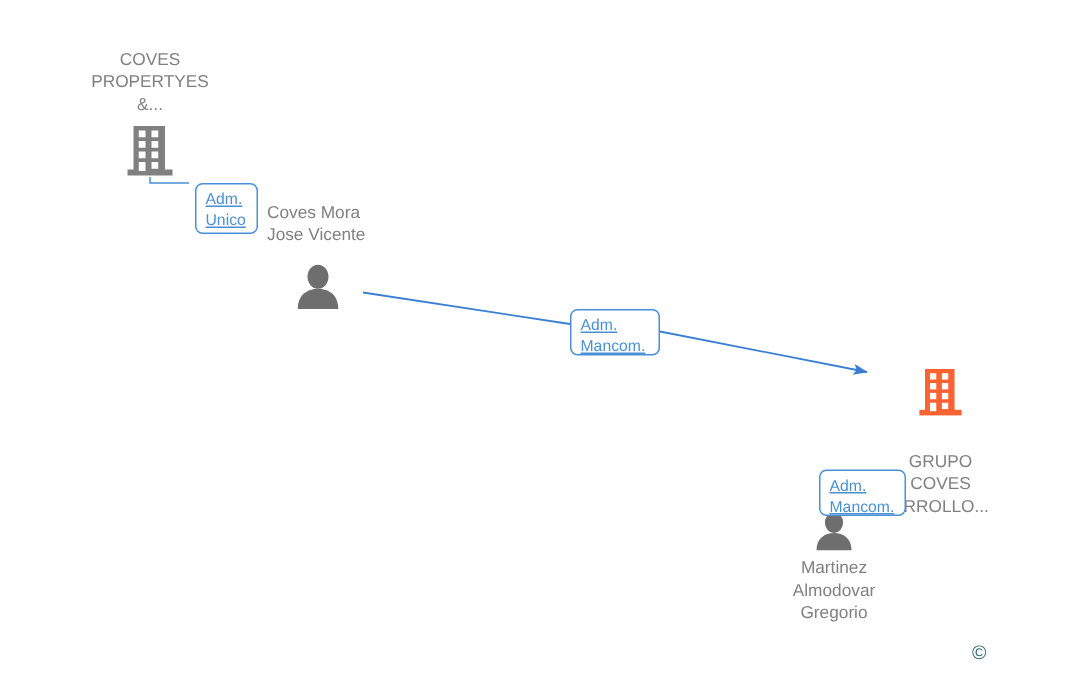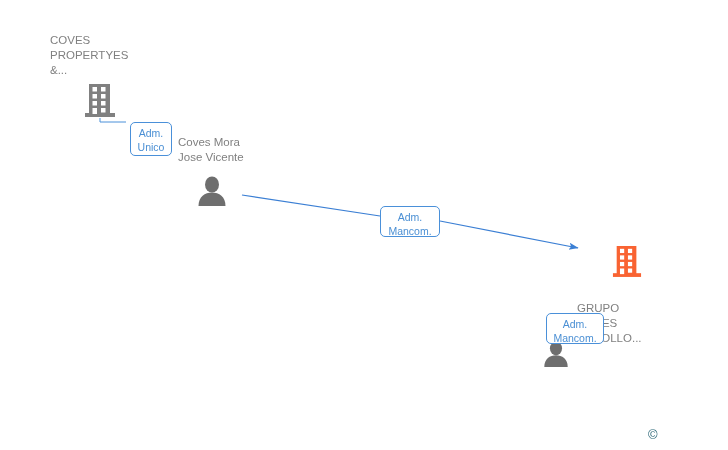--- a/index.html
+++ b/index.html
@@ -25,38 +25,38 @@
     pointer-events: none;
   }
   .node {
     position: absolute;
   }
   .node-label {
     position: absolute;
     font-size: 11.5px;
     line-height: 15px;
     color: #808080;
-    text-align: left;
+    text-align: center;
     white-space: pre-line;
   }
   .node-label.left-align {
     text-align: left;
   }
   .badge {
     position: absolute;
     border: 1px solid #4a90d9;
     background: #ffffff;
     border-radius: 5px;
     color: #4a8fd4;
     font-size: 10.5px;
     line-height: 14px;
-    text-align: center;
     padding: 3px 6px;
     white-space: pre-line;
     box-sizing: border-box;
+    text-decoration: underline;
   }
   .badge-tail {
     position: absolute;
     width: 0; height: 0;
   }
   .watermark {
     position: absolute;
     display: flex;
     align-items: center;
     gap: 3px;
@@ -143,20 +143,23 @@
   <div class="node-label" style="left:577px; top:285px; width:100px;margin-top:16px;">GRUPO
 COVES
 ARROLLO...</div>
 
   <div class="node" style="left:540px; top:341px; width:32px; height:26px;">
     <svg width="32" height="26" viewBox="0 0 32 30">
       <ellipse cx="16" cy="8.5" rx="7" ry="8" fill="#6e6e6e"></ellipse>
       <path d="M2.5,30 C2.5,20.5 9,16.5 16,16.5 C23,16.5 29.5,20.5 29.5,30 Z" fill="#6e6e6e"></path>
     </svg>
   </div>
+  <div class="node-label" style="left:506px; top:372px; width:100px;">Martinez
+Almodovar
+Gregorio</div>
 
   <div class="badge" style="left:130px; top:122px; width:42px; height:34px;">Adm.
 Unico</div>
   <svg class="badge-tail" style="left:124px; top:115px;" width="12" height="14" viewBox="0 0 12 14">
     <path d="M0.5,0.5 L11,0.5 L11,13 Z" fill="#4a90d9"></path>
   </svg>
 
   <div class="badge" style="left:380px; top:206px; width:60px; height:31px;">Adm.
 Mancom.</div>
 

